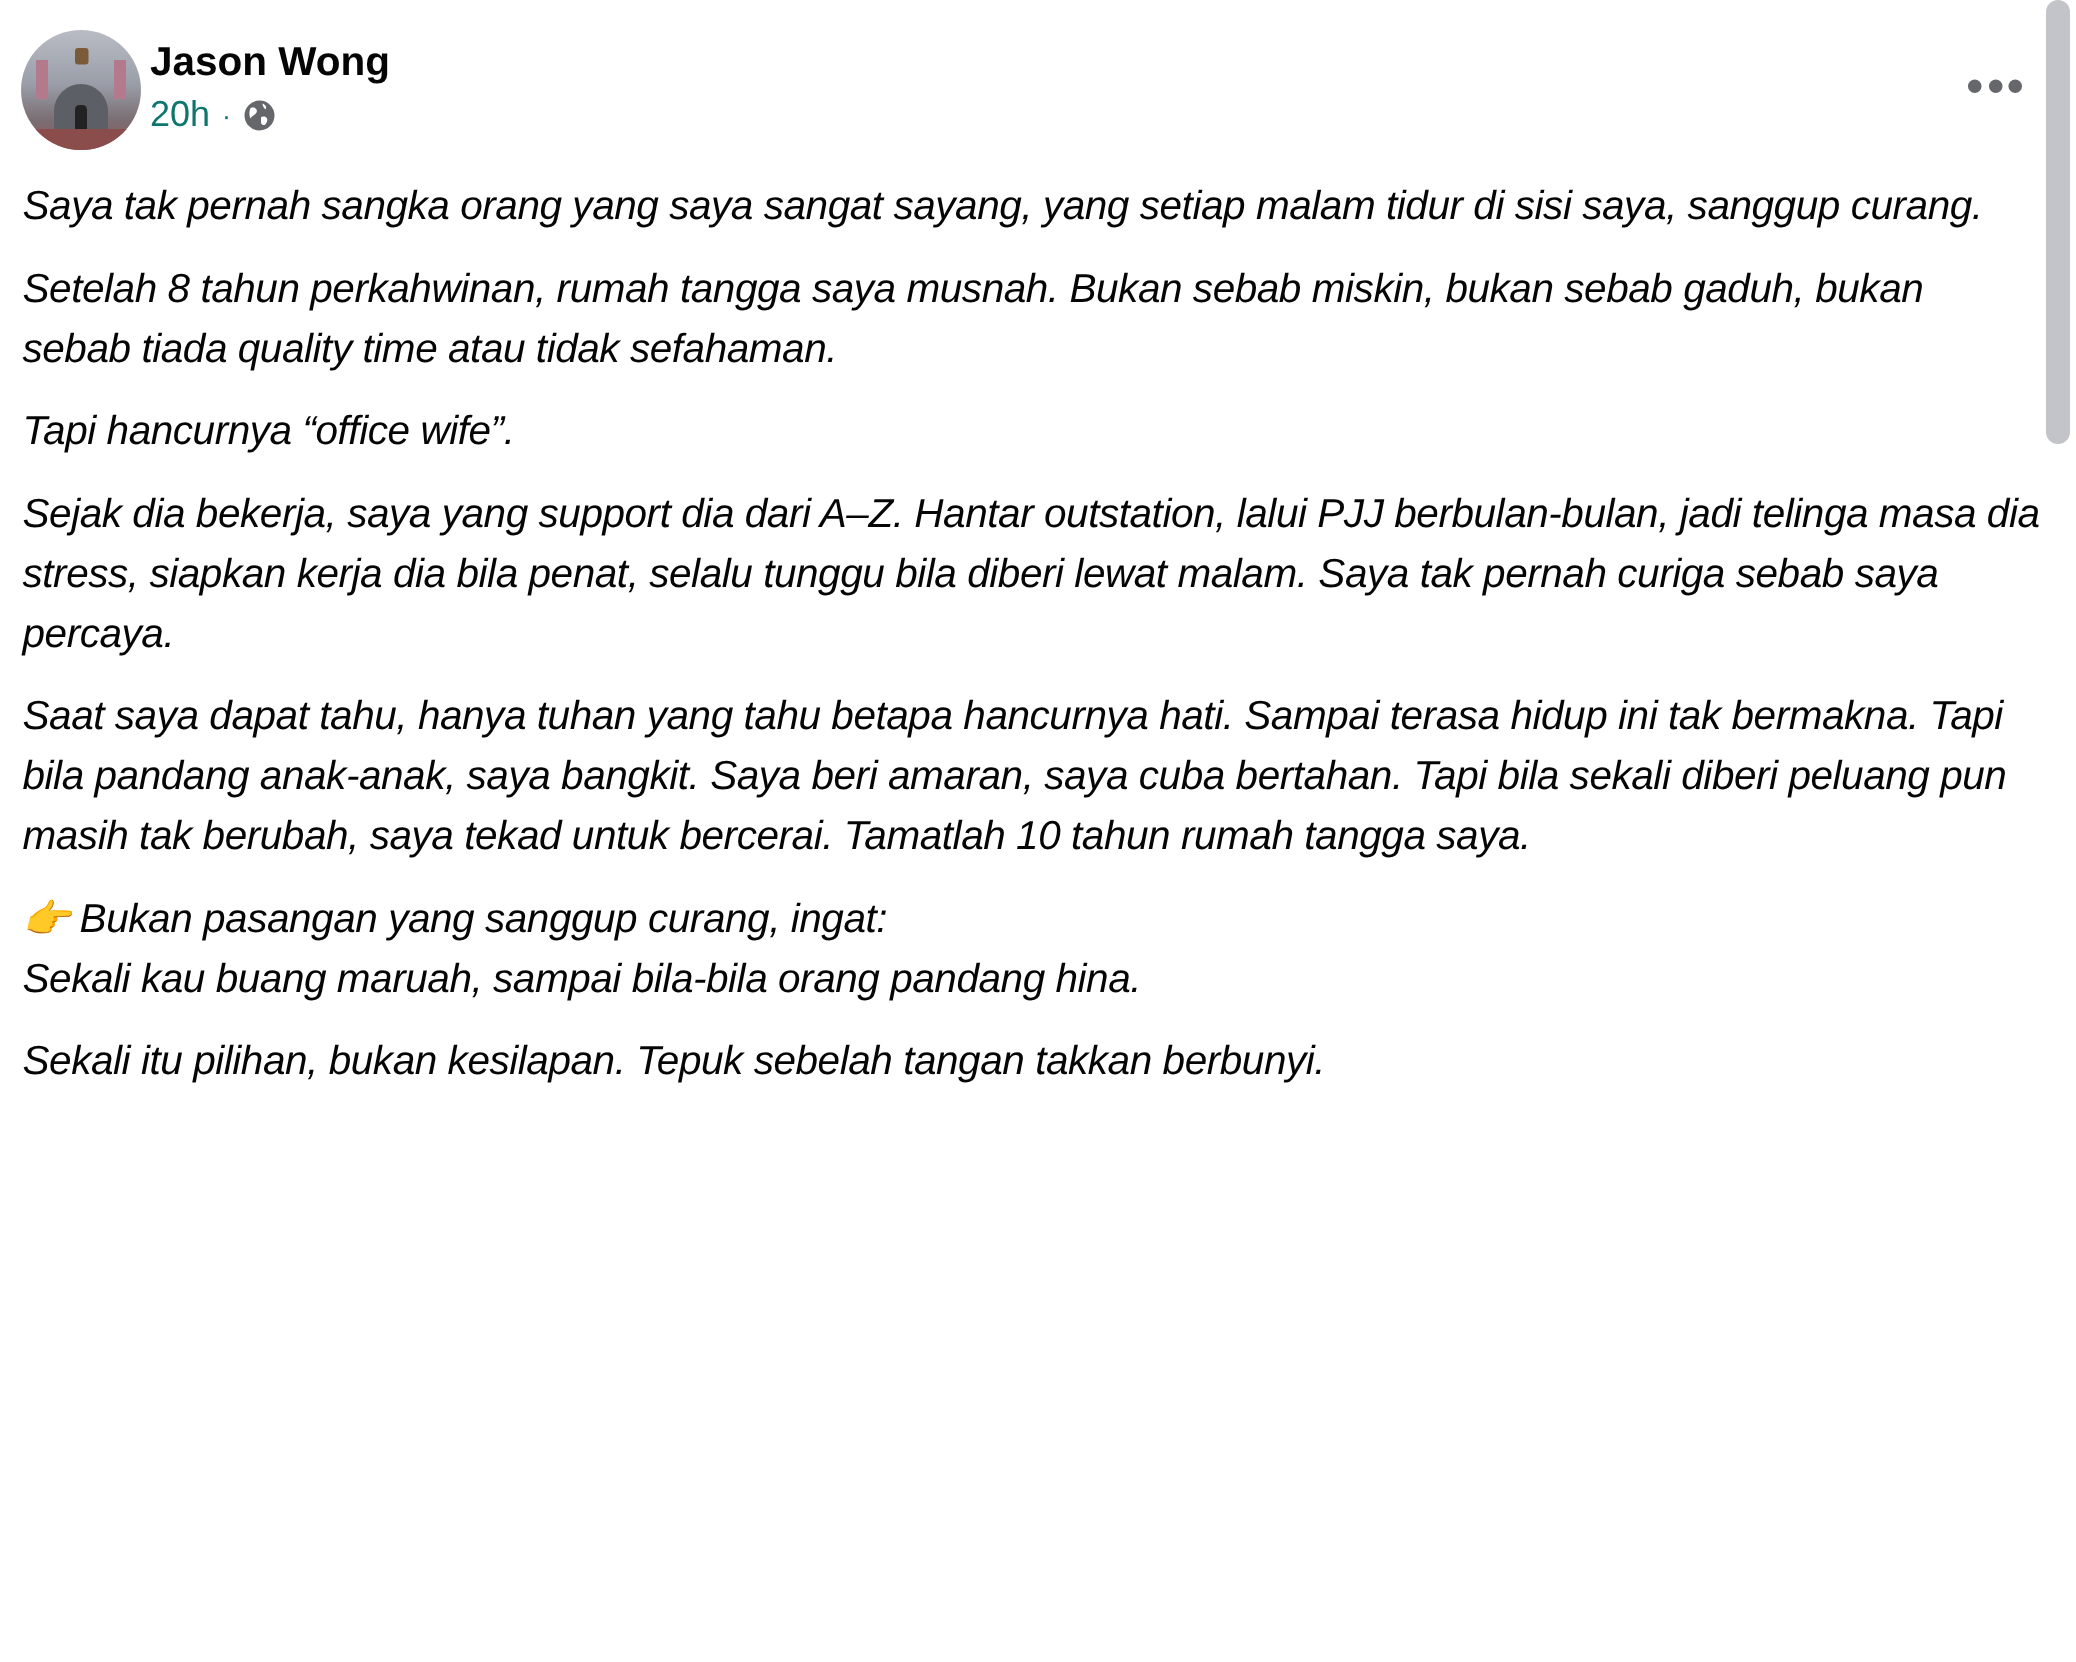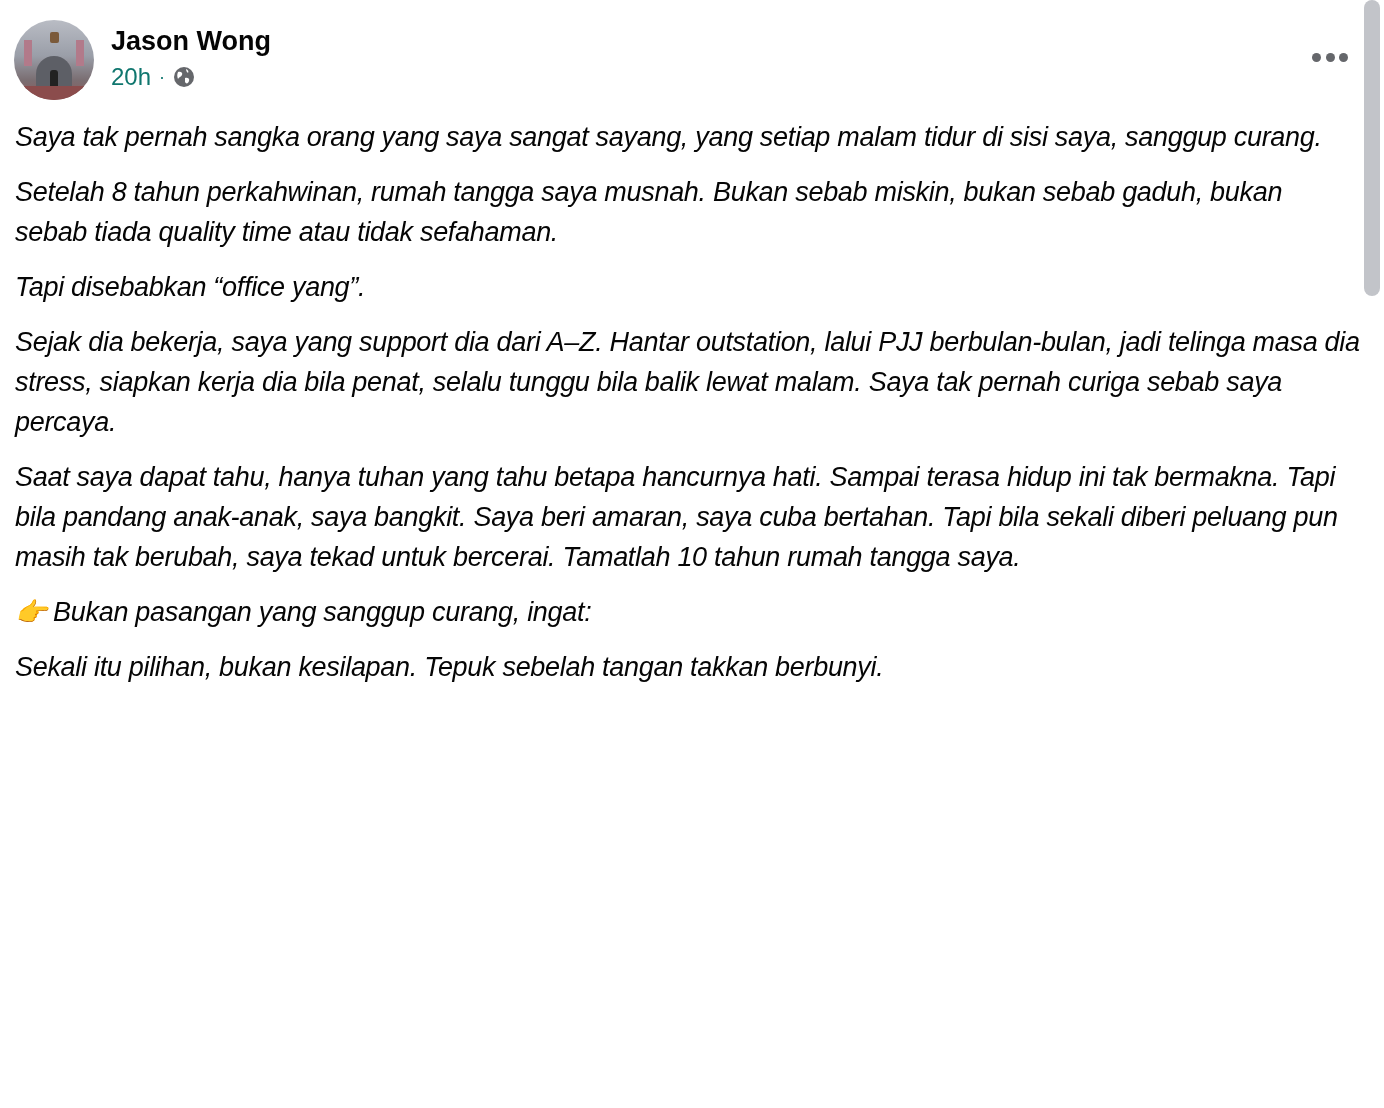--- a/index.html
+++ b/index.html
@@ -9,21 +9,21 @@
   .avatar { width:80px; height:80px; border-radius:50%; overflow:hidden;
             background:linear-gradient(180deg,#b9bcc4 0%,#9a9ea8 45%,#7a6e72 75%,#8c5a5a 100%);
             position:relative; flex-shrink:0; }
   .avatar .arch { position:absolute; left:22px; top:36px; width:36px; height:30px;
                   border-radius:18px 18px 0 0; background:#5d5f66; }
   .avatar .flag1 { position:absolute; left:10px; top:20px; width:8px; height:26px; background:#b27a8a; }
   .avatar .flag2 { position:absolute; left:62px; top:20px; width:8px; height:26px; background:#b27a8a; }
   .avatar .crest { position:absolute; left:36px; top:12px; width:9px; height:11px; background:#7b5a3a; border-radius:2px; }
   .avatar .person { position:absolute; left:36px; top:50px; width:8px; height:22px; background:#222; border-radius:3px 3px 0 0; }
   .avatar .steps { position:absolute; left:0; bottom:0; width:80px; height:14px; background:#8b4c4c; }
-  .meta { margin-left:17px; display:flex; flex-direction:column; }
+  .meta { margin-left:6px; display:flex; flex-direction:column; }
   .name { font-weight:bold; font-size:27px; line-height:34px; margin-top:4px; color:#050505; }
   .sub { display:flex; align-items:center; font-size:24px; color:#0f766e; margin-top:4px; line-height:30px; }
   .dot-sep { margin:0 8px; font-size:18px; }
   .globe { width:22px; height:22px; }
   .more { position:absolute; left:1312px; top:48px; width:36px; height:18px; display:flex;
           justify-content:space-between; align-items:center; cursor:pointer; }
   .more span { width:9px; height:9px; border-radius:50%; background:#65676b; display:block; }
   .scrollbar { position:absolute; left:1364px; top:0; width:16px; height:296px;
                background:#c2c4c9; border-radius:8px; }
   .content { position:absolute; left:15px; top:117px; width:1345px; font-size:27px;
@@ -62,20 +62,21 @@
   <span></span>
   <span></span>
   <span></span>
 </div>
 
 <div class="scrollbar"></div>
 
 <div class="content">
   <p>Saya tak pernah sangka orang yang saya sangat sayang, yang setiap malam tidur di sisi saya, sanggup curang.</p>
   <p>Setelah 8 tahun perkahwinan, rumah tangga saya musnah. Bukan sebab miskin, bukan sebab gaduh, bukan sebab tiada quality time atau tidak sefahaman.</p>
-  <p>Tapi disebabkan “office yang”.</p>
-  <p>Sejak dia bekerja, saya yang support dia dari A–Z. Hantar outstation, lalui PJJ berbulan-bulan, jadi telinga masa dia stress, siapkan kerja dia bila penat, selalu tunggu bila balik lewat malam. Saya tak pernah curiga sebab saya percaya.</p>
+  <p>Tapi hancurnya “office wife”.</p>
+  <p>Sejak dia bekerja, saya yang support dia dari A–Z. Hantar outstation, lalui PJJ berbulan-bulan, jadi telinga masa dia stress, siapkan kerja dia bila penat, selalu tunggu bila diberi lewat malam. Saya tak pernah curiga sebab saya percaya.</p>
   <p>Saat saya dapat tahu, hanya tuhan yang tahu betapa hancurnya hati. Sampai terasa hidup ini tak bermakna. Tapi bila pandang anak-anak, saya bangkit. Saya beri amaran, saya cuba bertahan. Tapi bila sekali diberi peluang pun masih tak berubah, saya tekad untuk bercerai. Tamatlah 10 tahun rumah tangga saya.</p>
   <p>
     <span class="emoji">👉</span><span>Bukan pasangan yang sanggup curang, ingat:</span><br>
+    <span>Sekali kau buang maruah, sampai bila-bila orang pandang hina.</span>
   </p>
   <p>Sekali itu pilihan, bukan kesilapan. Tepuk sebelah tangan takkan berbunyi.</p>
 </div>
 
 </body></html>

